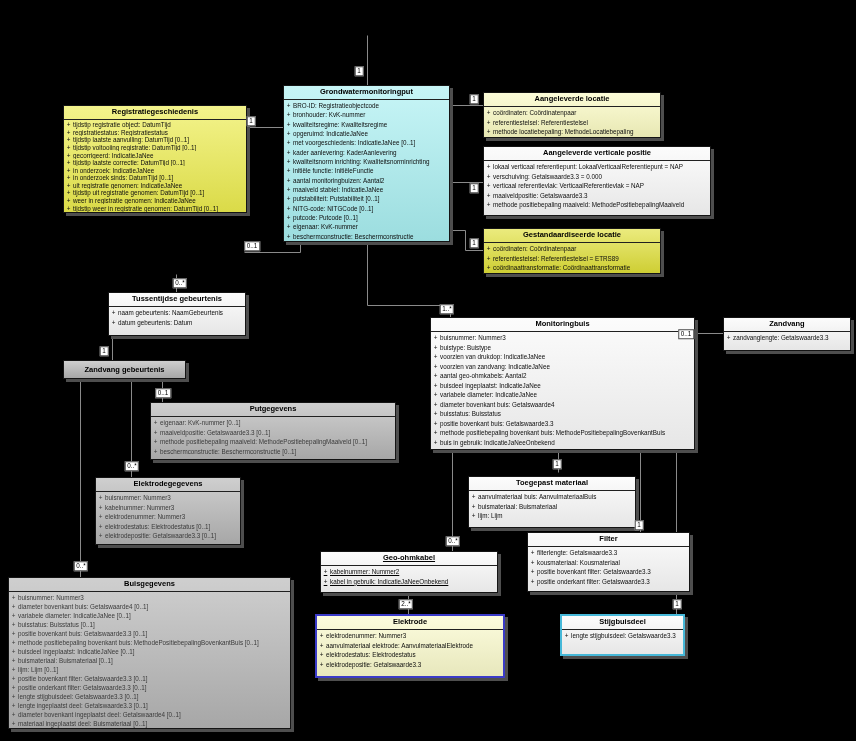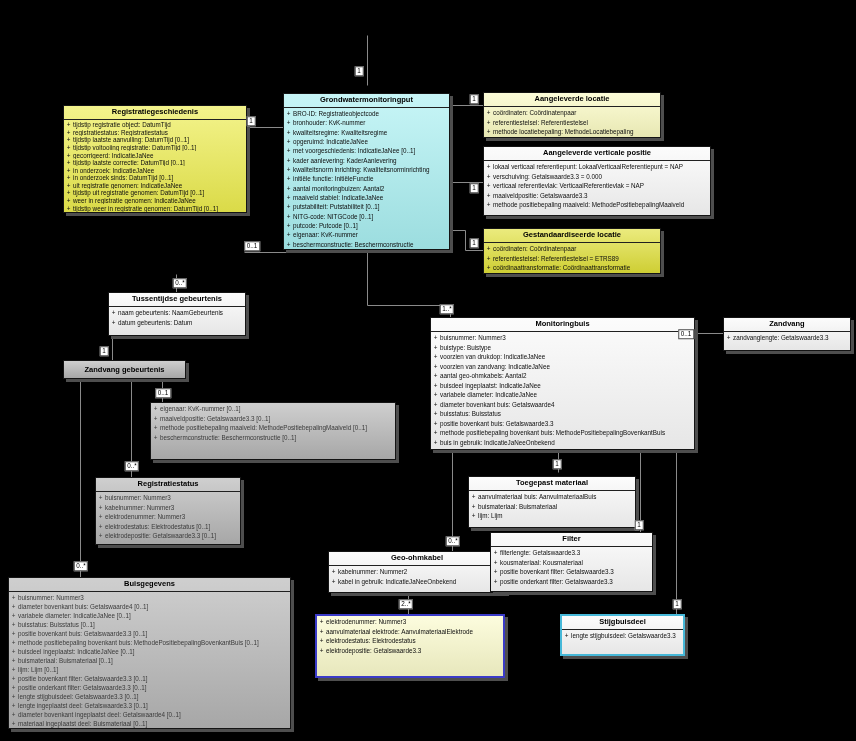--- a/index.html
+++ b/index.html
@@ -115,21 +115,21 @@
         <div class="uml-attr" style="height: 7.58333px;">
           <span class="vis">+</span>
           <span>weer in registratie genomen: IndicatieJaNee</span>
         </div>
         <div class="uml-attr" style="height: 7.58333px;">
           <span class="vis">+</span>
           <span>tijdstip weer in registratie genomen: DatumTijd [0..1]</span>
         </div>
       </div>
     </div>
-    <div class="uml-class" style="left: 283px; top: 85px; width: 165px; height: 155px; background-color: rgb(169, 240, 242); margin-top: 8px;">
+    <div class="uml-class" style="left: 283px; top: 85px; width: 165px; height: 155px; background-color: rgb(169, 240, 242);">
       <div class="uml-title">Grondwatermonitoringput</div>
       <div class="uml-attrs">
         <div class="uml-attr" style="height: 9.33333px;">
           <span class="vis">+</span>
           <span>BRO-ID: Registratieobjectcode</span>
         </div>
         <div class="uml-attr" style="height: 9.33333px;">
           <span class="vis">+</span>
           <span>bronhouder: KvK-nummer</span>
         </div>
@@ -256,41 +256,42 @@
         <div class="uml-attr" style="height: 9.5px;">
           <span class="vis">+</span>
           <span>datum gebeurtenis: Datum</span>
         </div>
       </div>
     </div>
     <div class="uml-class no-attrs" style="left: 63px; top: 360px; width: 121px; height: 17px; background-color: rgb(181, 181, 181);">
       <div class="uml-title">Zandvang gebeurtenis</div>
     </div>
     <div class="uml-class" style="left: 150px; top: 402px; width: 244px; height: 56px; background-color: rgb(181, 181, 181);">
+      <div class="uml-title">Putgegevens</div>
       <div class="uml-attrs">
         <div class="uml-attr" style="height: 9.5px; color: rgb(58, 58, 58);">
           <span class="vis">+</span>
           <span>eigenaar: KvK-nummer [0..1]</span>
         </div>
         <div class="uml-attr" style="height: 9.5px; color: rgb(58, 58, 58);">
           <span class="vis">+</span>
           <span>maaiveldpositie: Getalswaarde3.3 [0..1]</span>
         </div>
         <div class="uml-attr" style="height: 9.5px; color: rgb(58, 58, 58);">
           <span class="vis">+</span>
           <span>methode positiebepaling maaiveld: MethodePositiebepalingMaaiveld [0..1]</span>
         </div>
         <div class="uml-attr" style="height: 9.5px; color: rgb(58, 58, 58);">
           <span class="vis">+</span>
           <span>beschermconstructie: Beschermconstructie [0..1]</span>
         </div>
       </div>
     </div>
     <div class="uml-class" style="left: 95px; top: 477px; width: 144px; height: 66px; background-color: rgb(181, 181, 181);">
-      <div class="uml-title">Registratiestatus</div>
+      <div class="uml-title">Elektrodegegevens</div>
       <div class="uml-attrs">
         <div class="uml-attr" style="height: 9.5px; color: rgb(58, 58, 58);">
           <span class="vis">+</span>
           <span>buisnummer: Nummer3</span>
         </div>
         <div class="uml-attr" style="height: 9.5px; color: rgb(58, 58, 58);">
           <span class="vis">+</span>
           <span>kabelnummer: Nummer3</span>
         </div>
         <div class="uml-attr" style="height: 9.5px; color: rgb(58, 58, 58);">
@@ -444,34 +445,34 @@
         <div class="uml-attr" style="height: 9.5px;">
           <span class="vis">+</span>
           <span>buismateriaal: Buismateriaal</span>
         </div>
         <div class="uml-attr" style="height: 9.5px;">
           <span class="vis">+</span>
           <span>lijm: Lijm</span>
         </div>
       </div>
     </div>
-    <div class="uml-class" style="left: 328px; top: 551px; width: 176px; height: 40px; background-color: rgb(250, 250, 250);">
+    <div class="uml-class" style="left: 320px; top: 551px; width: 176px; height: 40px; background-color: rgb(250, 250, 250); text-decoration: underline;">
       <div class="uml-title">Geo-ohmkabel</div>
       <div class="uml-attrs">
         <div class="uml-attr" style="height: 9.5px;">
           <span class="vis">+</span>
           <span>kabelnummer: Nummer2</span>
         </div>
         <div class="uml-attr" style="height: 9.5px;">
           <span class="vis">+</span>
           <span>kabel in gebruik: IndicatieJaNeeOnbekend</span>
         </div>
       </div>
     </div>
-    <div class="uml-class" style="left: 490px; top: 532px; width: 161px; height: 58px; background-color: rgb(250, 250, 250);">
+    <div class="uml-class" style="left: 527px; top: 532px; width: 161px; height: 58px; background-color: rgb(250, 250, 250);">
       <div class="uml-title">Filter</div>
       <div class="uml-attrs">
         <div class="uml-attr" style="height: 9.5px;">
           <span class="vis">+</span>
           <span>filterlengte: Getalswaarde3.3</span>
         </div>
         <div class="uml-attr" style="height: 9.5px;">
           <span class="vis">+</span>
           <span>kousmateriaal: Kousmateriaal</span>
         </div>
@@ -479,20 +480,21 @@
           <span class="vis">+</span>
           <span>positie bovenkant filter: Getalswaarde3.3</span>
         </div>
         <div class="uml-attr" style="height: 9.5px;">
           <span class="vis">+</span>
           <span>positie onderkant filter: Getalswaarde3.3</span>
         </div>
       </div>
     </div>
     <div class="uml-class" style="left: 315px; top: 614px; width: 186px; height: 60px; background-color: rgb(251, 251, 204); border: 2px solid rgb(59, 59, 200);">
+      <div class="uml-title">Elektrode</div>
       <div class="uml-attrs">
         <div class="uml-attr" style="height: 9.5px;">
           <span class="vis">+</span>
           <span>elektrodenummer: Nummer3</span>
         </div>
         <div class="uml-attr" style="height: 9.5px;">
           <span class="vis">+</span>
           <span>aanvulmateriaal elektrode: AanvulmateriaalElektrode</span>
         </div>
         <div class="uml-attr" style="height: 9.5px;">

